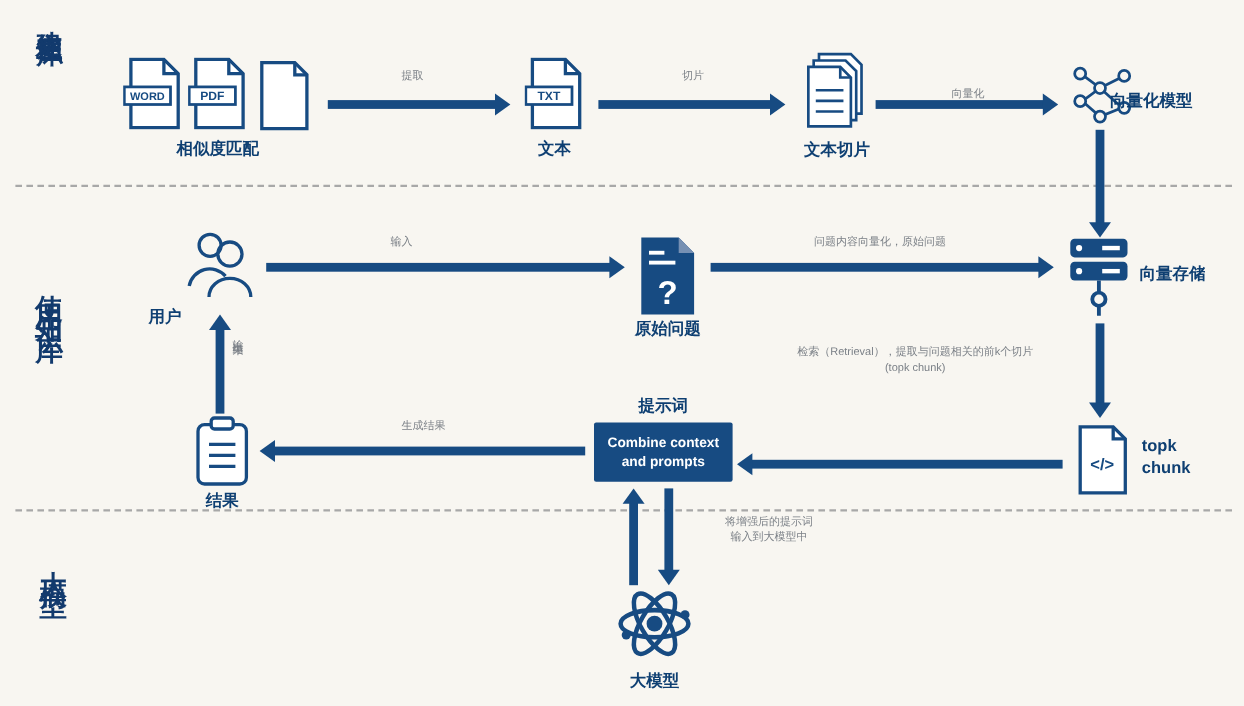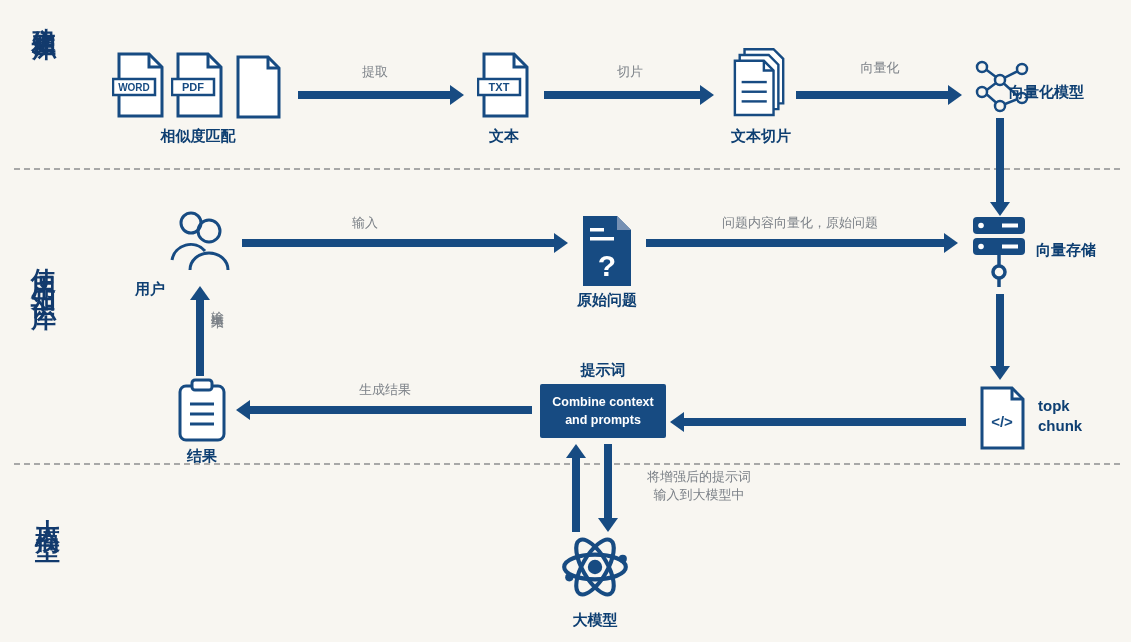--- a/index.html
+++ b/index.html
@@ -6,21 +6,21 @@
   *{box-sizing:border-box;margin:0;padding:0;}
   body{font-family:"Liberation Sans","DejaVu Sans",sans-serif;background:#e9e9e9;}
   .canvas{position:relative;width:1131px;height:642px;background:var(--bg);overflow:hidden;}
   .section-label{position:absolute;writing-mode:vertical-rl;text-orientation:upright;font-weight:bold;color:#123a6d;}
   .sl-build{font-size:24px;letter-spacing:2px;}
   .sl-use{font-size:25px;letter-spacing:9px;}
   .sl-llm{font-size:25px;letter-spacing:10px;}
   .divider{position:absolute;left:14px;width:1106px;border-top:2px dashed #a8a8a8;height:0;}
   .node-label{position:absolute;font-size:15px;font-weight:bold;color:var(--ink);text-align:center;line-height:1.35;}
   .left-align{text-align:left;}
-  .edge-label{position:absolute;font-size:13px;color:var(--gray);text-align:center;line-height:1.38;}
+  .edge-label{position:absolute;font-size:10px;color:var(--gray);text-align:center;line-height:1.38;}
   .v-label{writing-mode:vertical-rl;text-orientation:upright;letter-spacing:2px;}
   .icon{position:absolute;}
   .icon svg{display:block;}
   .arr{position:absolute;}
   .arr .shaft{position:absolute;background:var(--navy);}
   .arr .head{position:absolute;width:0;height:0;}
   .arr.right .shaft{left:0;right:13px;top:50%;margin-top:-4px;height:8px;}
   .arr.right .head{right:0;top:50%;margin-top:-10px;border-top:10px solid transparent;border-bottom:10px solid transparent;border-left:14px solid var(--navy);}
   .arr.left .shaft{left:13px;right:0;top:50%;margin-top:-4px;height:8px;}
   .arr.left .head{left:0;top:50%;margin-top:-10px;border-top:10px solid transparent;border-bottom:10px solid transparent;border-right:14px solid var(--navy);}
@@ -98,21 +98,21 @@
       <line x1="11" y1="46" x2="37" y2="46" stroke="#174b82" stroke-width="2.5"></line>
       <line x1="11" y1="56" x2="37" y2="56" stroke="#174b82" stroke-width="2.5"></line>
     </svg>
   </div>
   <div class="node-label" style="left:716px;top:128px;width:90px;font-family:Liberation Mono, monospace;">文本切片</div>
 
   <div class="arr right" style="left:796px;top:85px;width:166px;height:20px;">
     <div class="shaft"></div>
       <div class="head"></div>
   </div>
-  <div class="edge-label" style="left:820px;top:59px;width:120px;">向量化</div>
+  <div class="edge-label" style="left:820px;top:79px;width:120px;">向量化</div>
 
   <div class="icon" style="left:970px;top:58px;">
     <svg width="64" height="58" viewBox="0 0 64 58">
       <g stroke="#174b82" stroke-width="2.5" fill="none">
         <path d="M14 10 L30 22 L14 34 M30 22 L50 12 M30 22 L50 40 M14 34 L30 48 L50 40"></path>
       </g>
       <g fill="#f8f6f1" stroke="#174b82" stroke-width="2.5">
         <circle cx="12" cy="9" r="5"></circle>
           <circle cx="12" cy="34" r="5"></circle>
         <circle cx="30" cy="22" r="5"></circle>
@@ -176,20 +176,24 @@
       <circle cx="33" cy="58" r="6" fill="#f8f6f1" stroke="#174b82" stroke-width="3.5"></circle>
       <line x1="33" y1="64" x2="33" y2="73" stroke="#174b82" stroke-width="3.5"></line>
     </svg>
   </div>
   <div class="node-label left-align" style="left:1036px;top:240px;width:80px;">向量存储</div>
 
   <div class="arr down" style="left:988px;top:294px;width:24px;height:86px;">
     <div class="shaft"></div>
       <div class="head"></div>
   </div>
+  <div class="edge-label" style="left:648px;top:314px;width:368px;">
+    <div>检索（Retrieval），提取与问题相关的前k个切片</div>
+    <div>(topk chunk)</div>
+  </div>
 
   <div class="icon" style="left:976px;top:386px;">
     <svg width="52" height="64" viewBox="0 0 52 64">
       <path d="M6 2 H36 L47 13 V62 H6 Z" fill="#fff" stroke="#174b82" stroke-width="3"></path>
       <path d="M36 2 V13 H47" fill="none" stroke="#174b82" stroke-width="3"></path>
       <text x="26" y="41" text-anchor="middle" font-size="15" font-weight="bold" fill="#174b82">&lt;/&gt;</text>
     </svg>
   </div>
   <div class="node-label left-align" style="left:1038px;top:396px;width:70px;">
     <div>topk</div>

